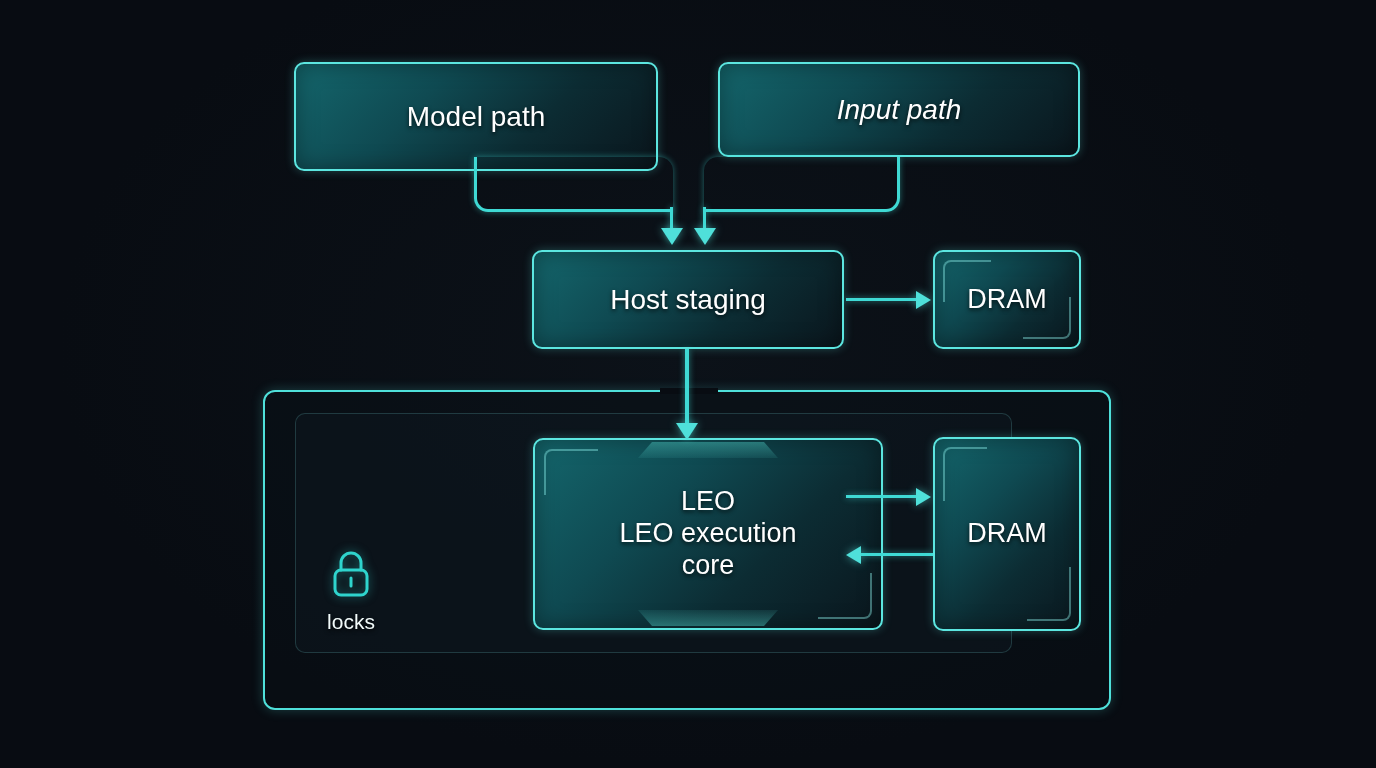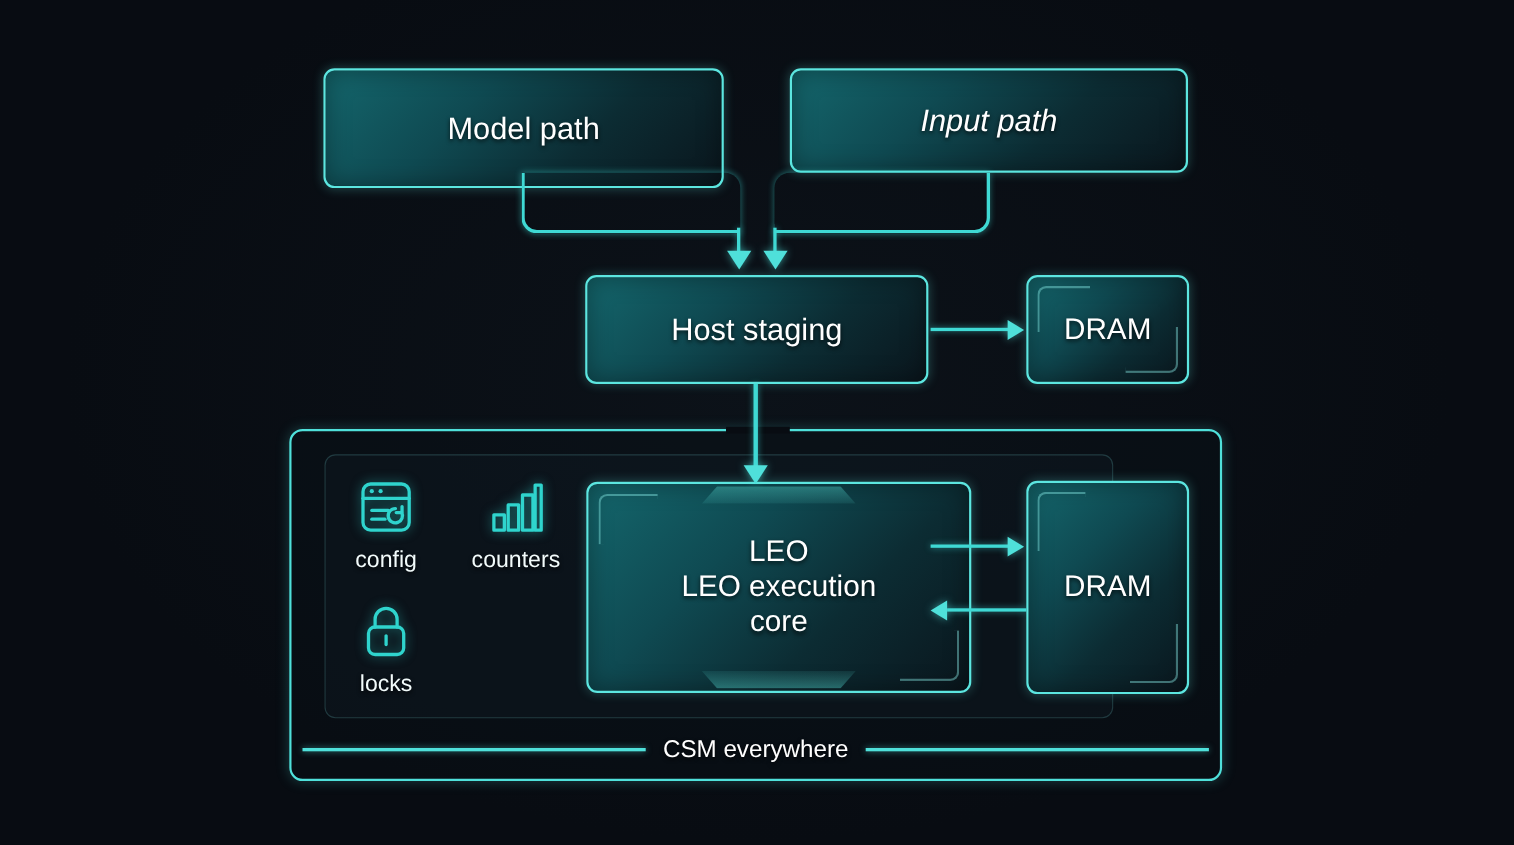--- a/index.html
+++ b/index.html
@@ -141,43 +141,21 @@
   </div>
 
   <div class="wire" style="left:685px;top:349px;width:4px;height:86px;z-index:5;"></div>
   <div class="arrow-d" style="left:676px;top:423px;z-index:5;"></div>
 
   <div id="csm-container"></div>
   <div id="csm-gap"></div>
 
   <div id="inner-panel"></div>
 
-  <div class="icell" id="ic-config">
-    <svg width="58" height="58" viewBox="0 0 58 58" fill="none" stroke="#2fd4cd" stroke-width="3" stroke-linecap="round" stroke-linejoin="round">
-      <rect x="8" y="8" width="42" height="42" rx="7"></rect>
-      <line x1="8" y1="21" x2="50" y2="21"></line>
-      <circle cx="16" cy="14.5" r="1.9" fill="#2fd4cd" stroke="none"></circle>
-      <circle cx="24" cy="14.5" r="1.9" fill="#2fd4cd" stroke="none"></circle>
-      <line x1="16" y1="32" x2="31" y2="32"></line>
-      <line x1="16" y1="40" x2="28" y2="40"></line>
-      <path d="M43 33.5a6.5 6.5 0 1 1-5.5-3.2"></path>
-      <path d="M43.5 28.5 L43.5 34 L38.2 34"></path>
-    </svg>
-    <div class="cap">config</div>
-  </div>
 
-  <div class="icell" id="ic-counters">
-    <svg width="58" height="58" viewBox="0 0 58 58" fill="none" stroke="#2fd4cd" stroke-width="3" stroke-linejoin="round">
-      <rect x="9" y="36" width="9.5" height="14"></rect>
-      <rect x="22" y="27" width="9.5" height="23"></rect>
-      <rect x="35" y="18" width="9.5" height="32"></rect>
-      <rect x="46.5" y="9" width="5.5" height="41"></rect>
-    </svg>
-    <div class="cap">counters</div>
-  </div>
 
   <div class="icell" id="ic-locks">
     <svg width="58" height="58" viewBox="0 0 58 58" fill="none" stroke="#2fd4cd" stroke-width="3" stroke-linecap="round" stroke-linejoin="round">
       <rect x="13" y="25" width="32" height="25" rx="6"></rect>
       <path d="M19 25 V18 a10 10 0 0 1 20 0 v7"></path>
       <line x1="29" y1="33" x2="29" y2="41"></line>
     </svg>
     <div class="cap">locks</div>
   </div>
 
@@ -199,19 +177,14 @@
 
   <div class="wire" style="left:861px;top:553px;width:72px;height:3px;"></div>
   <div class="arrow-l" style="left:846px;top:546px;"></div>
 
   <div class="nbox" id="dram-bottom">
     <span class="brk tl" style="left:8px;top:8px;width:42px;height:52px;"></span>
     <span class="brk br" style="right:8px;bottom:8px;width:42px;height:52px;"></span>
     <span class="lbl">DRAM</span>
   </div>
 
-  <div id="csm-label">
-    <span class="rule"></span>
-    <span class="txt">CSM everywhere</span>
-    <span class="rule"></span>
-  </div>
 
 </div>
 
 </body></html>

